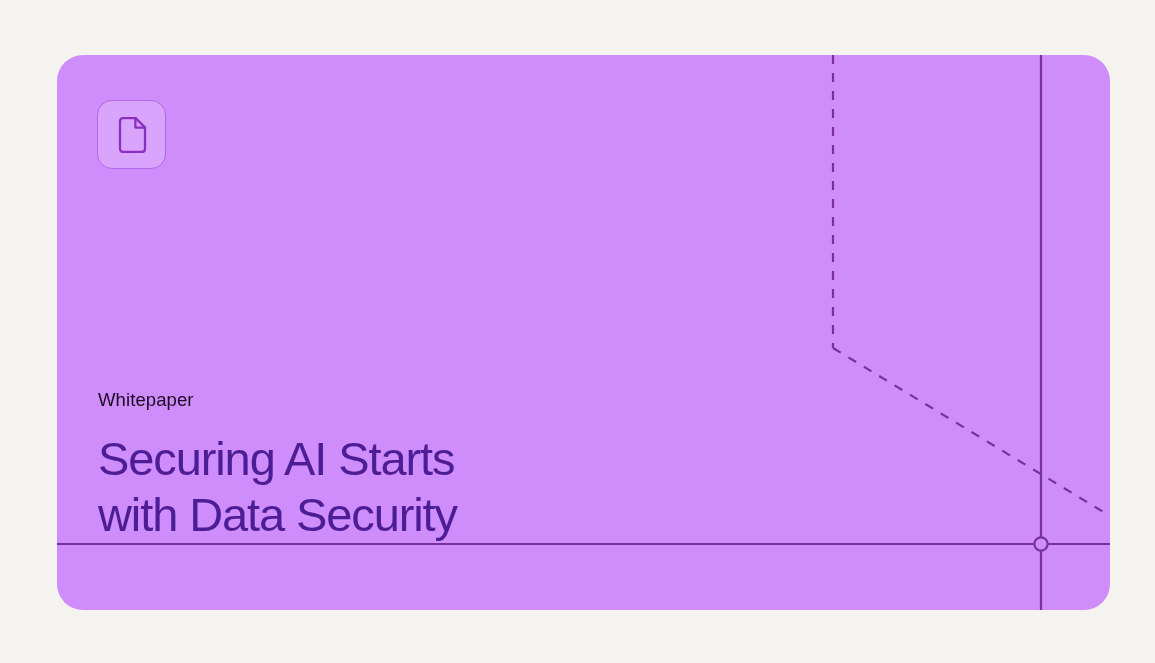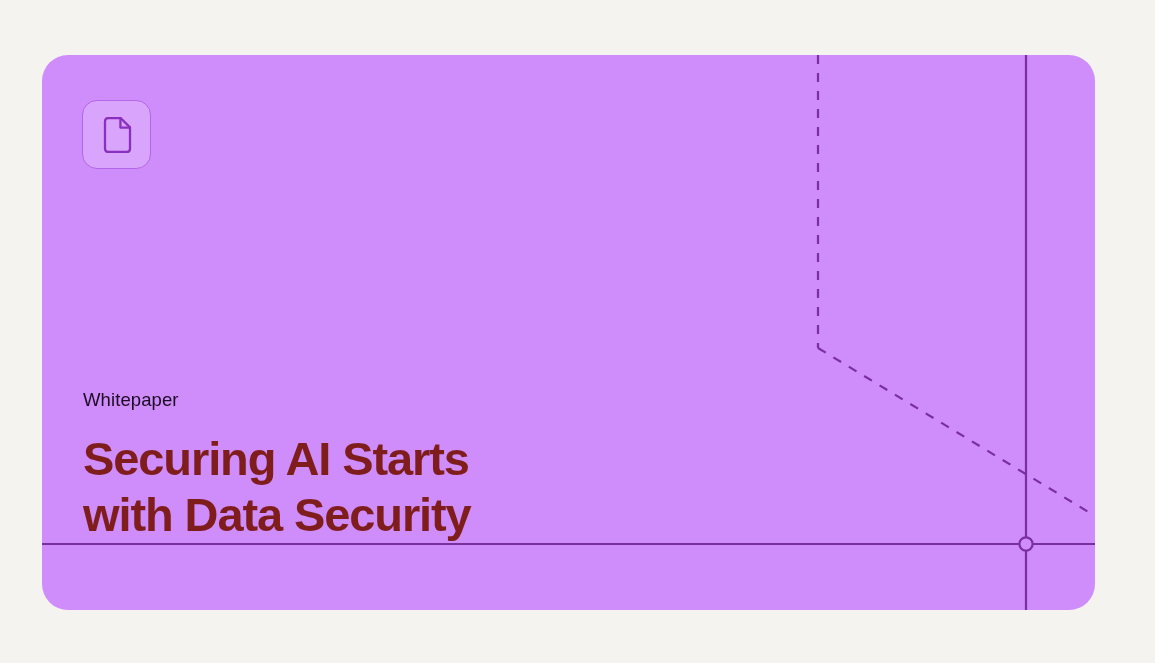--- a/index.html
+++ b/index.html
@@ -11,21 +11,21 @@
     width: 1155px;
     height: 663px;
     background: #F5F3EF;
     font-family: "Liberation Sans", sans-serif;
     overflow: hidden;
     position: relative;
   }
 
   #stage {
     position: absolute;
-    left: 0; top: 0;
+    left: 15px; top: 0;
     width: 927px;
     height: 663px;
   }
 
   
   .hero-card {
     position: absolute;
     left: 42px;
     top: 55px;
     width: 1053px;
@@ -79,22 +79,22 @@
     font-size: 18.5px;
     line-height: 1.2;
     font-weight: 400;
     color: #1C0A22;
     letter-spacing: 0.1px;
     margin: 0 0 20px 0;
   }
   .headline {
     font-size: 47px;
     line-height: 1.18;
-    font-weight: 700;
-    color: #7f1d1d;
+    font-weight: 400;
+    color: #4c1d95;
     letter-spacing: -1.1px;
     margin: 0;
     white-space: pre-line;
   }
 </style>
 </head>
 <body>
 
 <div id="stage">
 

